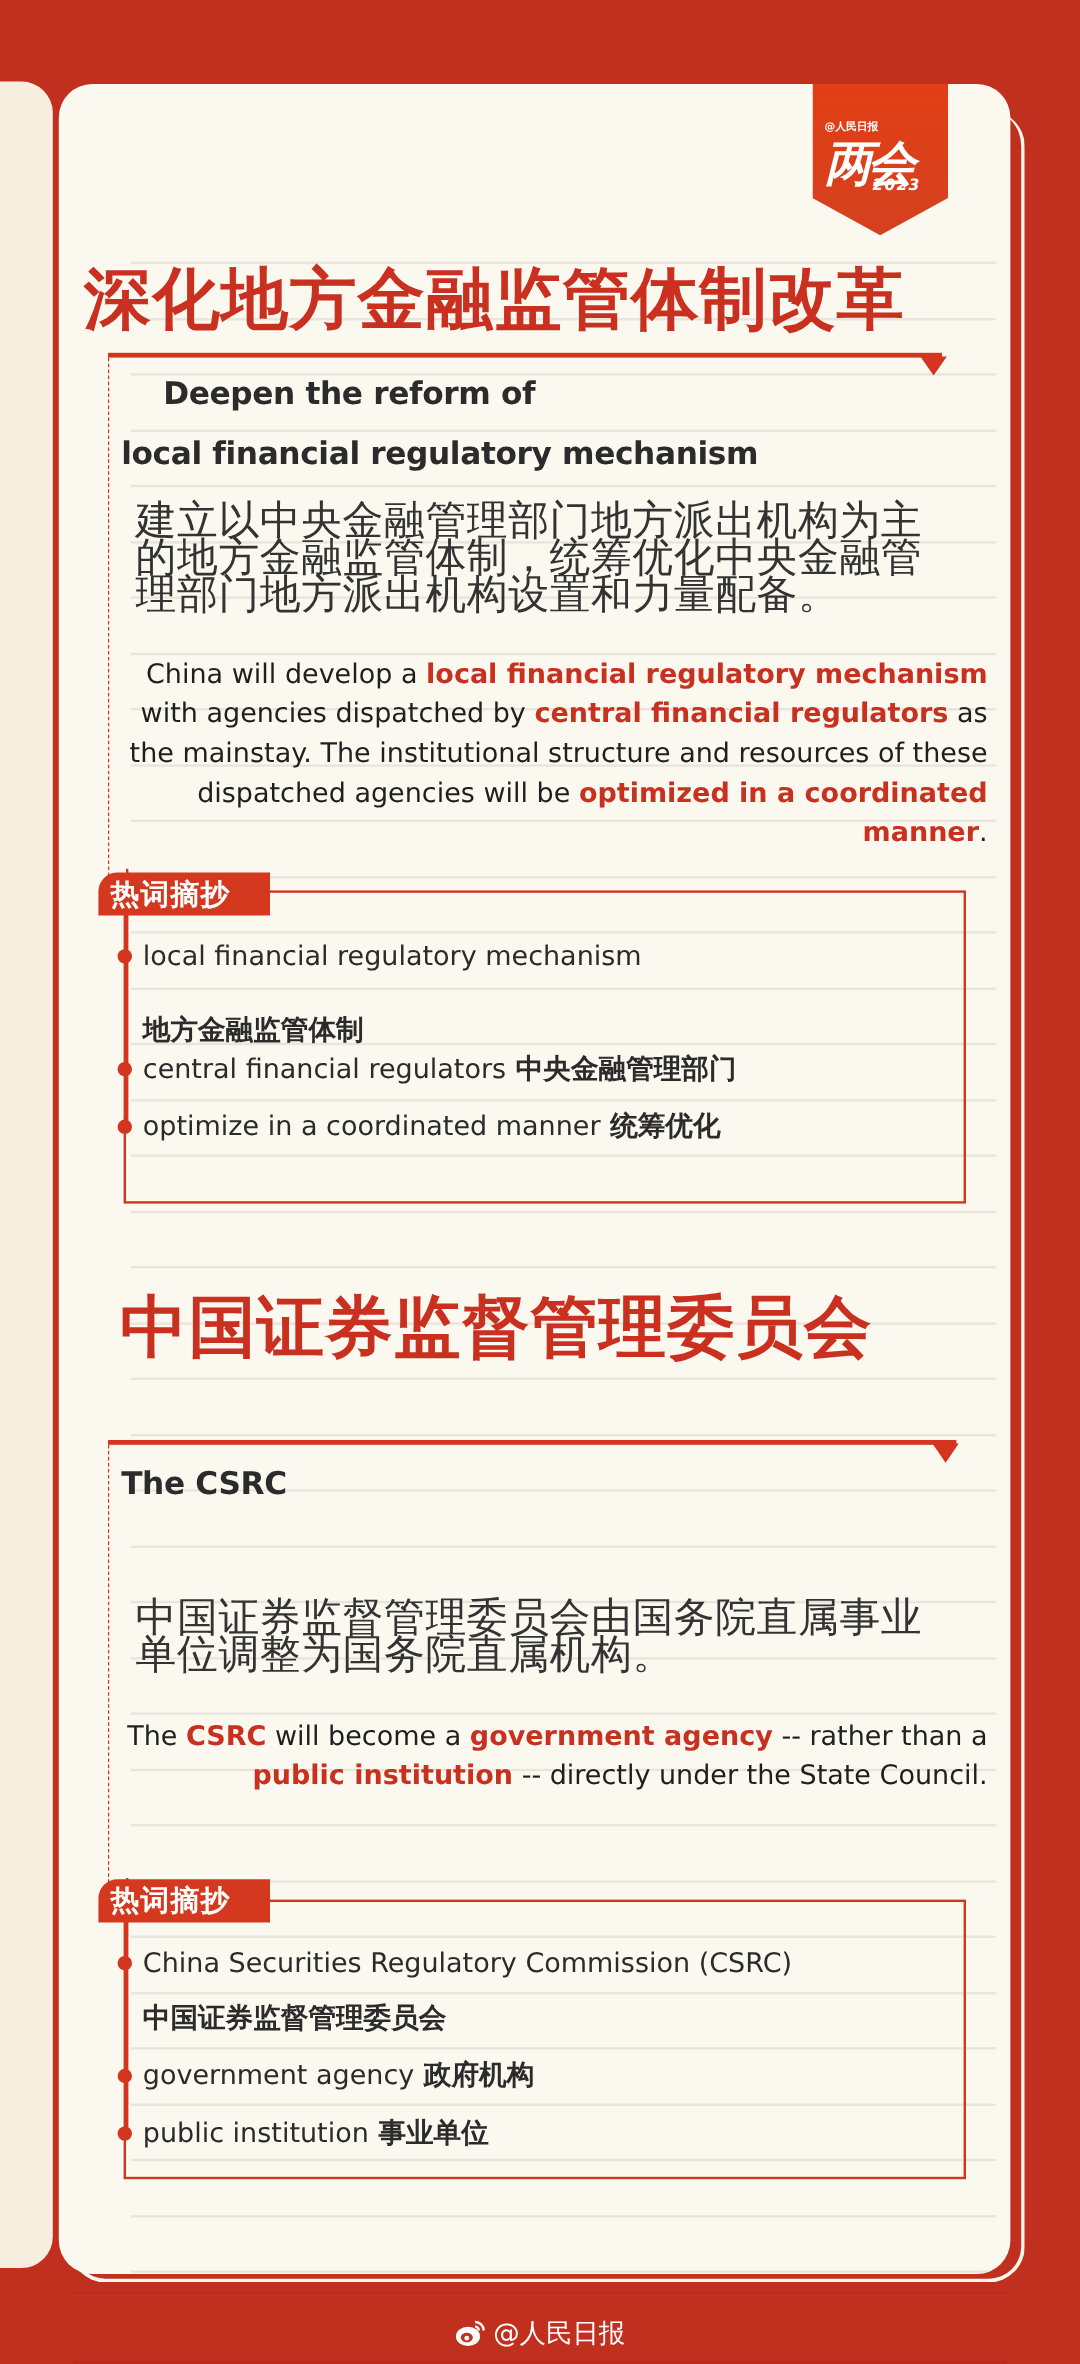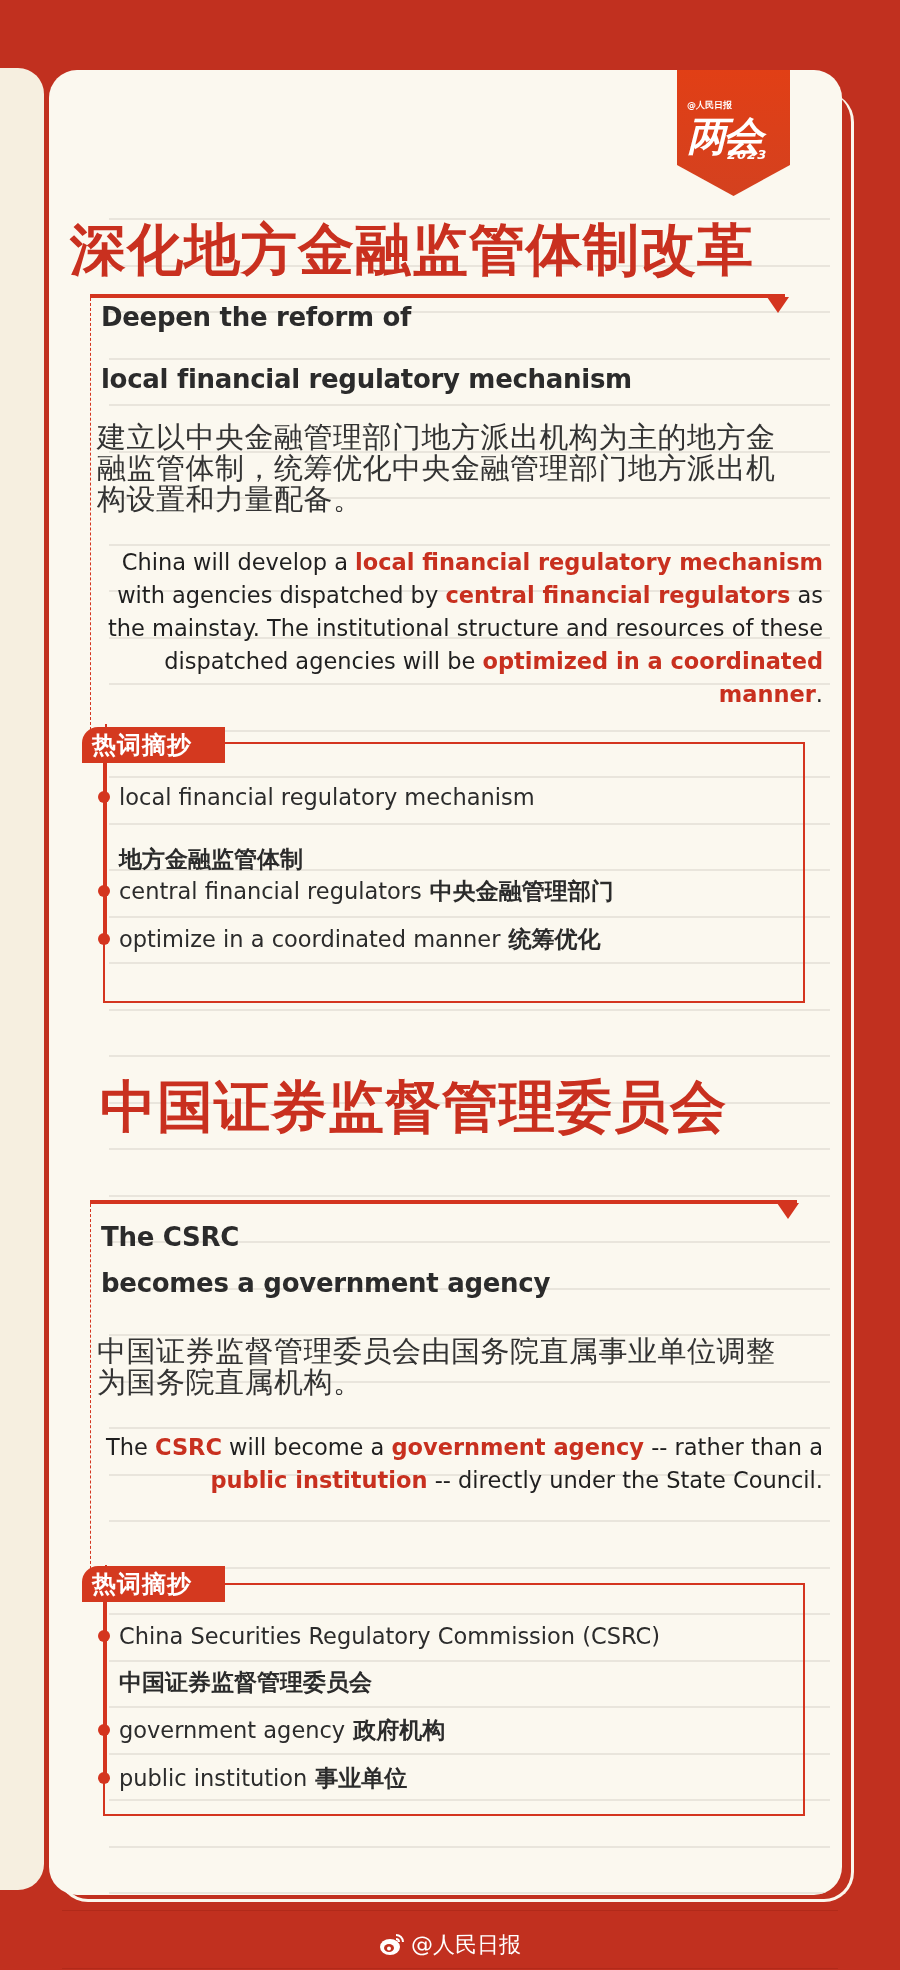--- a/index.html
+++ b/index.html
@@ -55,22 +55,22 @@
     border-top: 16px solid #d4351f;
   }
   .dash {
     position: absolute; width: 0; border-left: 1.5px dashed #d4351f;
   }
   .heading {
     position: absolute; left: 52px; font-size: 26px; font-weight: bold; color: #2b2b2b;
     line-height: 46px; white-space: nowrap; letter-spacing: -0.3px;
   }
   .cn-para {
-    position: absolute; left: 48px; width: 680px; font-size: 29px; color: #333;
-    line-height: 31px; letter-spacing: 0.5px;
+    position: absolute; left: 64px; width: 680px; font-size: 34px; color: #333;
+    line-height: 31px; letter-spacing: 0.5px; font-family: Liberation Mono, monospace;
   }
   .en-para {
     position: absolute; left: 54px; width: 720px; font-size: 22.5px; color: #1f1f1f;
     line-height: 33px; letter-spacing: 0; text-align: right;
   }
   .hl { color: #c8301f; font-weight: bold; }
 
   .kw-box {
     position: absolute; left: 54px; width: 702px; border: 2px solid #d4351f;
   }
@@ -148,21 +148,21 @@
     <span class="badge-small">@人民日报</span>
     <span class="badge-big">两会</span>
     <span class="badge-year">2023</span>
   </div>
 
   <div class="title1">深化地方金融监管体制改革</div>
   <div class="divider" style="left:41px; top:224px; width:695px;"></div>
   <div class="divider-tri" style="left:718px; top:227px;"></div>
   <div class="dash" style="left:41px; top:228px; height:432px;"></div>
 
-  <div class="heading" style="top:224px;">Deepen the reform of</div>
+  <div class="heading" style="top:236px;margin-left:35px;">Deepen the reform of</div>
   <div class="heading" style="top:286px;">local financial regulatory mechanism</div>
 
   <div class="cn-para" style="top:352px;">建立以中央金融管理部门地方派出机构为主的地方金融监管体制，统筹优化中央金融管理部门地方派出机构设置和力量配备。</div>
   <div class="en-para" style="top:476px;" id="s1-en"><span>China will develop a </span><span class="hl">local financial regulatory mechanism</span><span> with agencies dispatched by </span><span class="hl">central financial regulators</span><span> as the mainstay. The institutional structure and resources of these dispatched agencies will be </span><span class="hl">optimized in a coordinated manner</span><span>.</span></div>
 
   <div class="kw-box" style="top:672px; height:261px;">
     <div class="kw-list" id="s1-kw">
         <div class="kw-item" style="top: 38px;"><span>local financial regulatory mechanism</span></div>
         <div class="kw-item" style="top: 100px;"><span class="cn">地方金融监管体制</span></div>
         <div class="kw-item" style="top: 132px;"><span>central financial regulators</span><span class="cn"> 中央金融管理部门</span></div>
@@ -176,21 +176,20 @@
   <div class="kw-tag" style="top:657px;">热词摘抄</div>
 
   <div class="title2">
     <div>中国证券监督管理委员会</div>
   </div>
   <div class="divider" style="left:41px; top:1130px; width:707px;"></div>
   <div class="divider-tri" style="left:728px; top:1133px;"></div>
   <div class="dash" style="left:41px; top:1134px; height:370px;"></div>
 
   <div class="heading" style="top:1144px;">The CSRC</div>
-  <div class="heading" style="top:1190px;">becomes a government agency</div>
 
   <div class="cn-para" style="top:1266px;">中国证券监督管理委员会由国务院直属事业单位调整为国务院直属机构。</div>
   <div class="en-para" style="top:1361px;" id="s2-en"><span>The </span><span class="hl">CSRC</span><span> will become a </span><span class="hl">government agency</span><span> -- rather than a </span><span class="hl">public institution</span><span> -- directly under the State Council.</span></div>
 
   <div class="kw-box" style="top:1513px; height:233px;">
     <div class="kw-list" id="s2-kw">
         <div class="kw-item" style="top: 36px;"><span>China Securities Regulatory Commission (CSRC)</span></div>
         <div class="kw-item" style="top: 82px;"><span class="cn">中国证券监督管理委员会</span></div>
         <div class="kw-item" style="top: 130px;"><span>government agency</span><span class="cn"> 政府机构</span></div>
         <div class="kw-item" style="top: 178px;"><span>public institution</span><span class="cn"> 事业单位</span></div>

